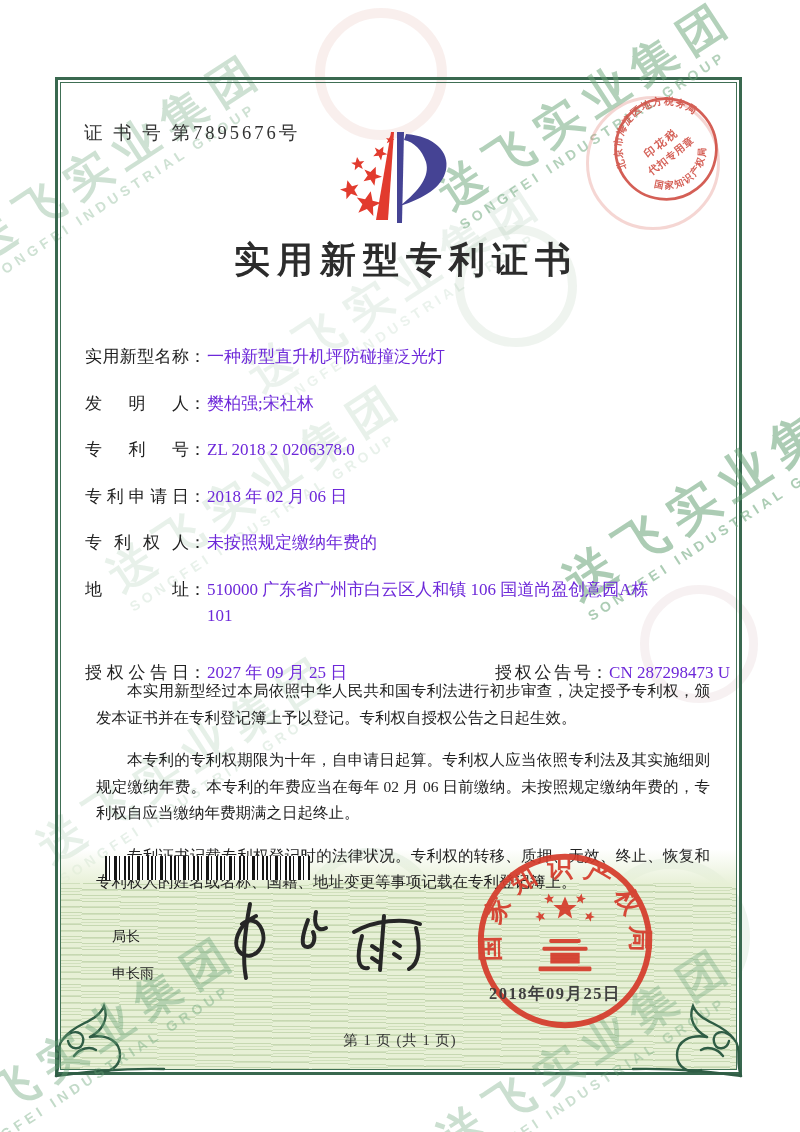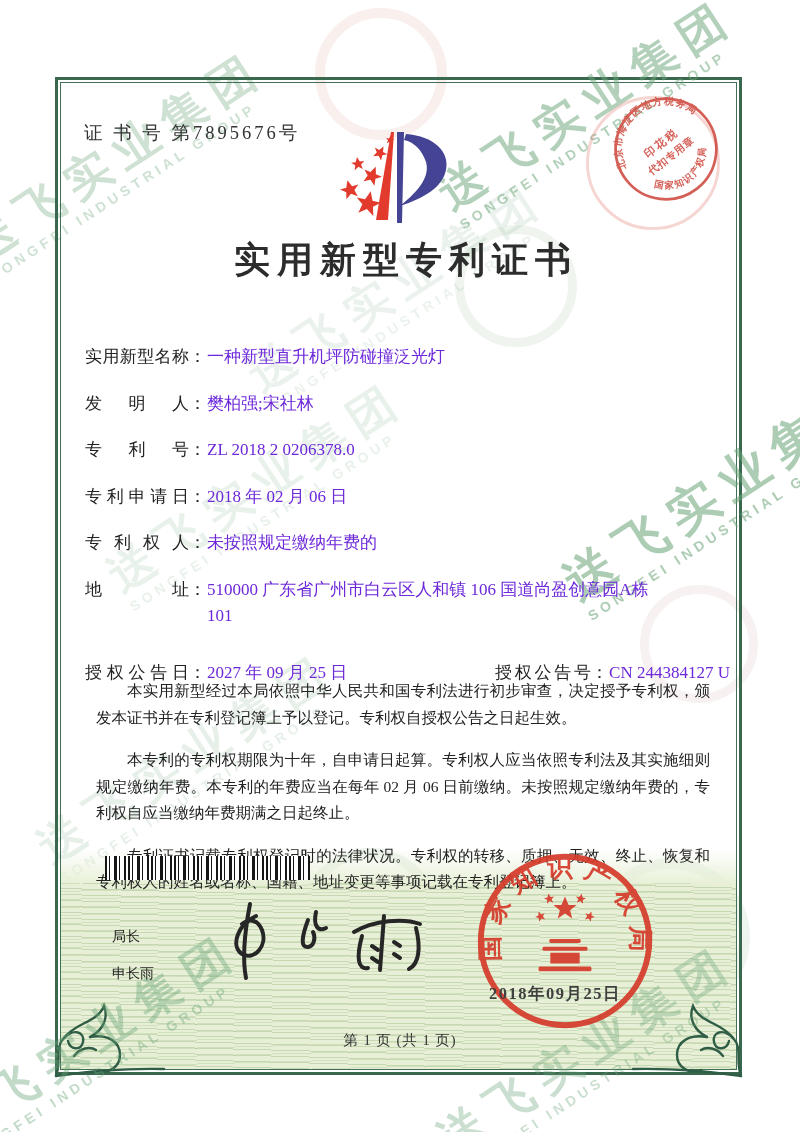--- a/index.html
+++ b/index.html
@@ -204,21 +204,21 @@
       </div>
       <div class="frow frow-double">
         <span class="fpair">
           <span class="flabel">授权公告日</span>
           <span class="fcolon">：</span>
           <span class="fvalue">2027 年 09 月 25 日</span>
         </span>
         <span class="fpair">
           <span class="flabel flabel2">授权公告号</span>
           <span class="fcolon">：</span>
-          <span class="fvalue">CN 244384127 U</span>
+          <span class="fvalue">CN 287298473 U</span>
         </span>
       </div>
     </div>
 
     <div class="paras">
       <p>本实用新型经过本局依照中华人民共和国专利法进行初步审查，决定授予专利权，颁发本证书并在专利登记簿上予以登记。专利权自授权公告之日起生效。</p>
       <p>本专利的专利权期限为十年，自申请日起算。专利权人应当依照专利法及其实施细则规定缴纳年费。本专利的年费应当在每年 02 月 06 日前缴纳。未按照规定缴纳年费的，专利权自应当缴纳年费期满之日起终止。</p>
       <p>专利证书记载专利权登记时的法律状况。专利权的转移、质押、无效、终止、恢复和专利权人的姓名或名称、国籍、地址变更等事项记载在专利登记簿上。</p>
     </div>
 

